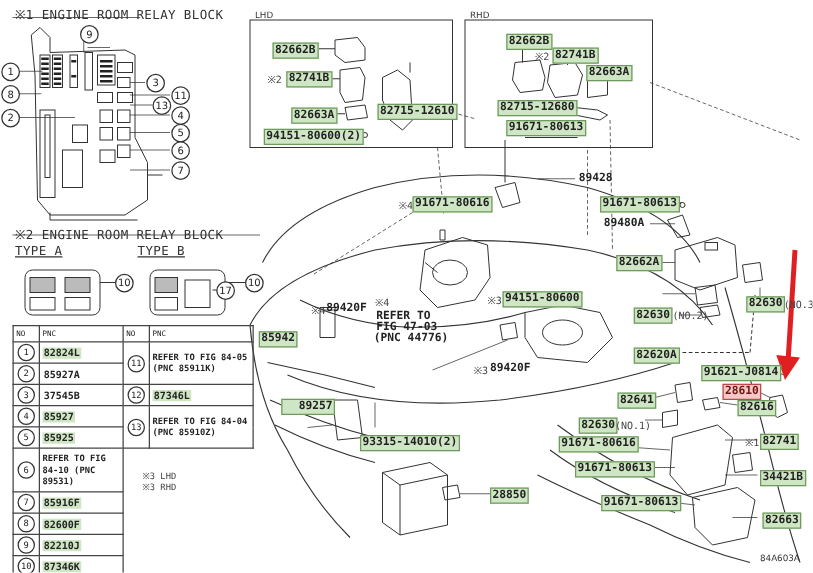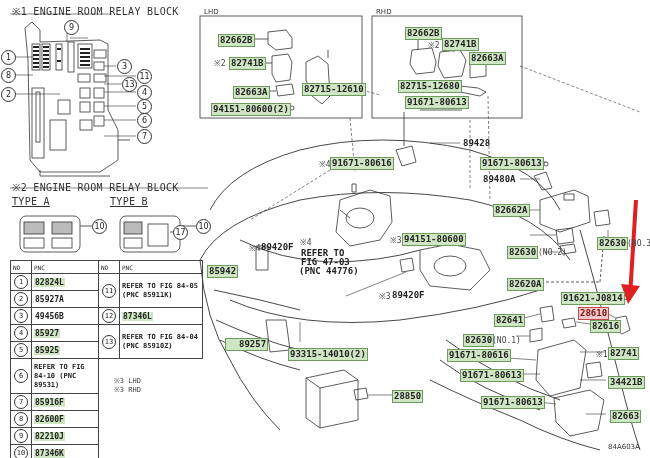--- a/index.html
+++ b/index.html
@@ -278,21 +278,21 @@
     <td class="pncol"><span class="cell-pn hl">82824L</span></td>
     <td class="no" rowspan="2"><span class="circ">11</span></td>
     <td class="pncol2" rowspan="2" style="font-size:7px;line-height:9px;"><span>REFER TO FIG 84-05 (PNC 85911K)</span></td>
   </tr>
   <tr>
     <td class="no"><span class="circ">2</span></td>
     <td class="pncol"><span class="cell-pn">85927A</span></td>
   </tr>
   <tr>
     <td class="no"><span class="circ">3</span></td>
-    <td class="pncol"><span class="cell-pn">49456B</span></td>
+    <td class="pncol"><span class="cell-pn">37545B</span></td>
     <td class="no"><span class="circ">12</span></td>
     <td class="pncol2"><span class="cell-pn hl">87346L</span></td>
   </tr>
   <tr>
     <td class="no"><span class="circ">4</span></td>
     <td class="pncol"><span class="cell-pn hl">85927</span></td>
     <td class="no" rowspan="2"><span class="circ">13</span></td>
     <td class="pncol2" rowspan="2" style="font-size:7px;line-height:9px;"><span>REFER TO FIG 84-04 (PNC 85910Z)</span></td>
   </tr>
   <tr>
@@ -355,21 +355,21 @@
 <span class="lbl plain" style="left:260px;top:242px;">89420F</span>
 <span class="lbl note" style="left:300px;top:237px;">※4</span>
 <span class="lbl plain" style="left:300px;top:248px;">REFER TO</span>
 <span class="lbl plain" style="left:300px;top:257px;">FIG 47-03</span>
 <span class="lbl plain" style="left:298px;top:266px;">(PNC 44776)</span>
 <span class="lbl note" style="left:390px;top:235px;">※3</span>
 <span class="lbl pn" style="left:402px;top:233px;">94151-80600</span>
 <span class="lbl pn" style="left:207px;top:265px;">85942</span>
 <span class="lbl note" style="left:379px;top:291px;">※3</span>
 <span class="lbl plain" style="left:391px;top:290px;">89420F</span>
-<span class="lbl pn" style="left:225px;top:338px;padding-left:13px;">89257</span>
+<span class="lbl pn" style="left:225px;top:319px;padding-left:13px;">89257</span>
 <span class="lbl pn" style="left:288px;top:348px;">93315-14010(2)</span>
 <span class="lbl pn" style="left:392px;top:390px;">28850</span>
 
 <span class="lbl pn" style="left:561px;top:292px;">91621-J0814</span>
 <span class="lbl pn-red" style="left:578px;top:307px;">28610</span>
 <span class="lbl pn" style="left:494px;top:314px;">82641</span>
 <span class="lbl pn" style="left:590px;top:320px;">82616</span>
 <span class="lbl pn" style="left:463px;top:334px;">82630</span>
 <span class="lbl note" style="left:492px;top:335px;">(NO.1)</span>
 <span class="lbl pn" style="left:447px;top:349px;">91671-80616</span>

